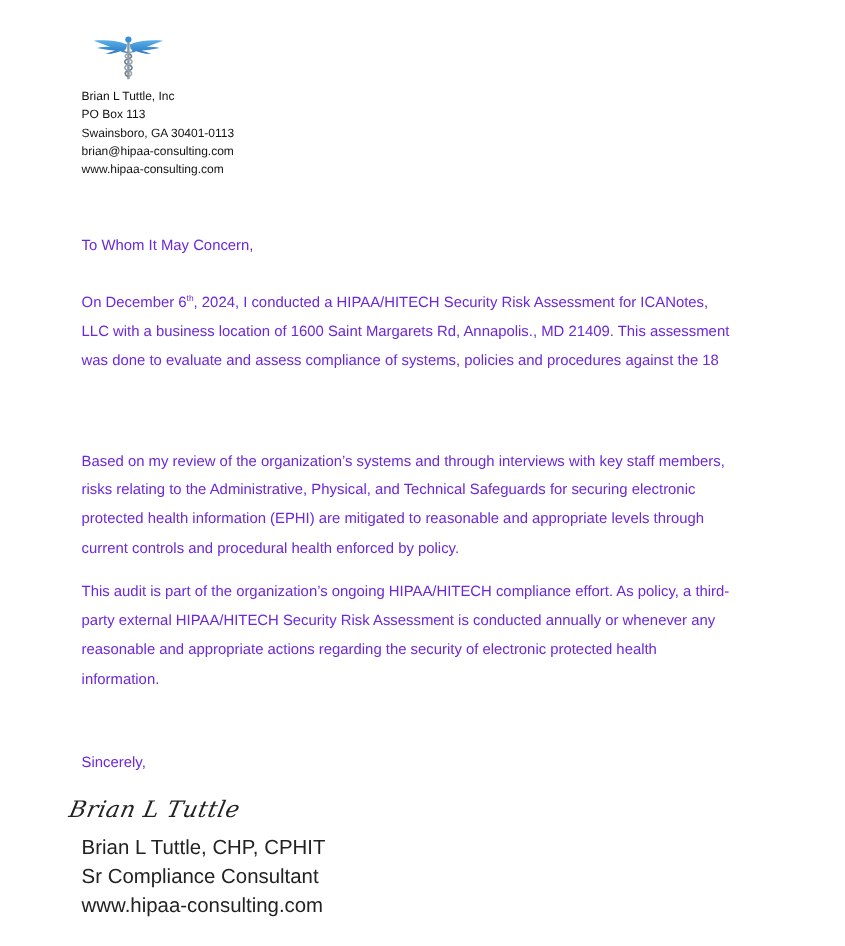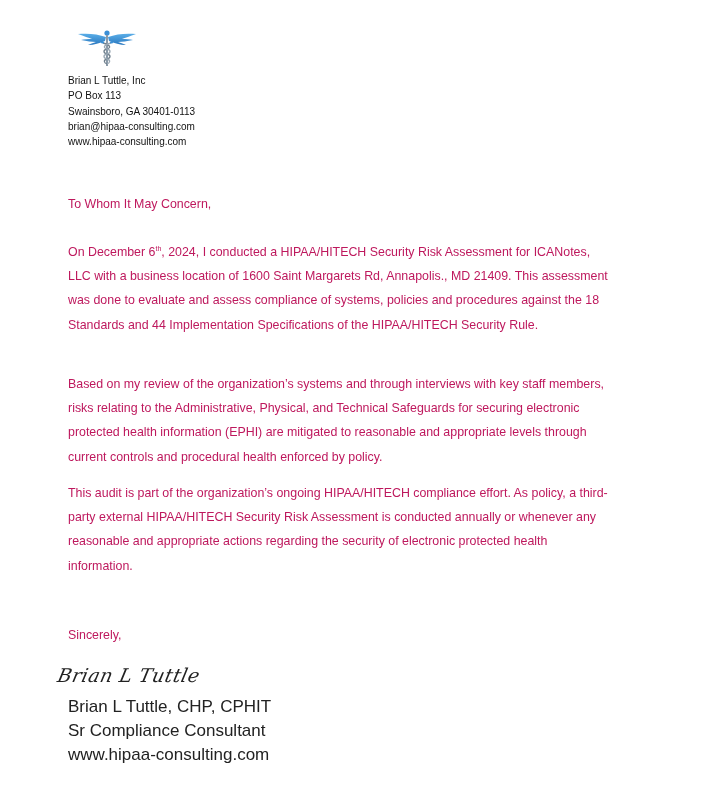--- a/index.html
+++ b/index.html
@@ -31,21 +31,21 @@
       color: #111;
     }
     .letterhead div { white-space: nowrap; }
     .body-text {
       position: absolute;
       left: 68px;
       width: 580px;
       font-family: "Liberation Sans", sans-serif;
       font-size: 12.4px;
       line-height: 24.2px;
-      color: #be185d;
+      color: #6d28d9;
     }
     .salutation { top: 192px; }
     .para1 { top: 240px; }
     .para2 { top: 372px; }
     .para3 { top: 481px; }
     .closing { top: 623px; }
     .line { white-space: nowrap; display: block; }
     sup {
       font-size: 7px;
       vertical-align: super;
@@ -108,21 +108,20 @@
   <div>brian@hipaa-consulting.com</div>
   <div>www.hipaa-consulting.com</div>
 </div>
 
 <div class="body-text salutation">To Whom It May Concern,</div>
 
 <div class="body-text para1">
   <span class="line"><span>On December 6</span><sup>th</sup><span>, 2024, I conducted a HIPAA/HITECH Security Risk Assessment for ICANotes,</span></span>
   <span class="line">LLC with a business location of 1600 Saint Margarets Rd, Annapolis., MD 21409.  This assessment</span>
   <span class="line">was done to evaluate and assess compliance of systems, policies and procedures against the 18</span>
-  <span class="line">Standards and 44 Implementation Specifications of the HIPAA/HITECH Security Rule.</span>
 </div>
 
 <div class="body-text para2">
   <span class="line">Based on my review of the organization’s systems and through interviews with key staff members,</span>
   <span class="line">risks relating to the Administrative, Physical, and Technical Safeguards for securing electronic</span>
   <span class="line">protected health information (EPHI) are mitigated to reasonable and appropriate levels through</span>
   <span class="line">current controls and procedural health enforced by policy.</span>
 </div>
 
 <div class="body-text para3">

